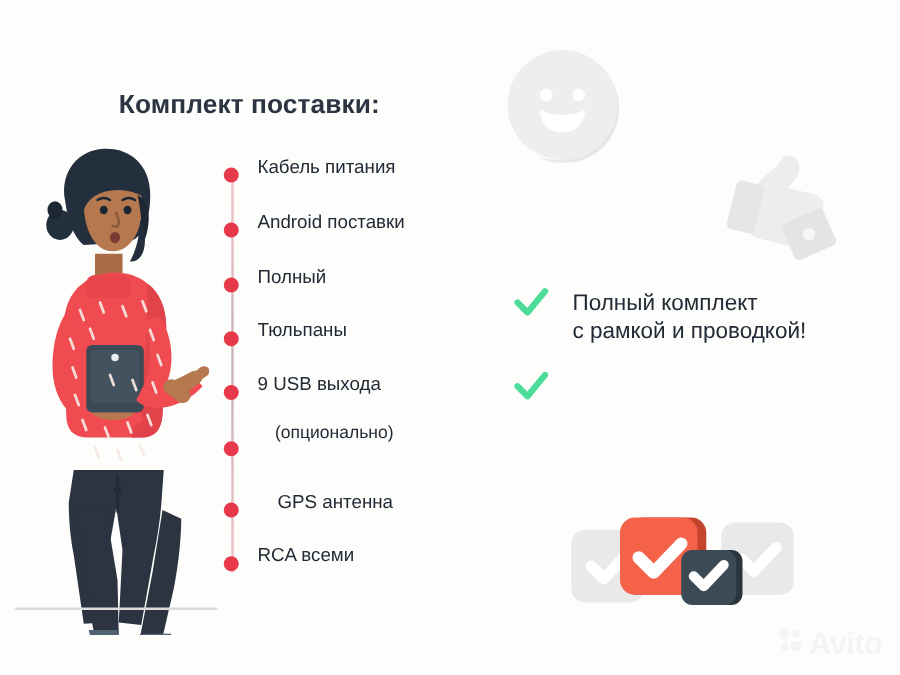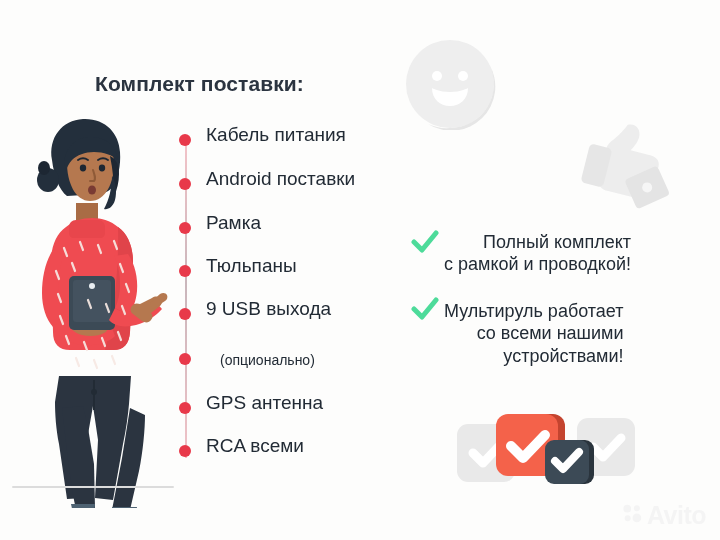--- a/index.html
+++ b/index.html
@@ -13,21 +13,20 @@
     font-family: "Liberation Sans", sans-serif;
     overflow: hidden;
     position: relative;
   }
   #stage {
     position: relative;
     width: 720px;
     height: 540px;
     background: #fdfdfc;
     overflow: hidden;
-    text-align: right;
   }
 
   
   .deco {
     position: absolute;
     pointer-events: none;
   }
   #smiley-deco {
     left: 404px;
     top: 38px;
@@ -121,40 +120,40 @@
     height: 12px;
     border-radius: 50%;
     background: #e8394a;
   }
   .kit-label-wrap {
     position: absolute;
     left: 28px;
     white-space: nowrap;
   }
   .kit-label {
-    font-size: 19px;
+    font-size: 15px;
     color: #222b35;
     line-height: 1.05;
     white-space: nowrap;
   }
   .kit-sublabel {
     font-size: 14px;
     color: #222b35;
     line-height: 1.15;
-    margin-top: 17px;
+    margin-top: 2px;
     margin-left: 14px;
     white-space: nowrap;
   }
 
   
   .benefit {
     position: absolute;
     display: flex;
     align-items: flex-start;
-    gap: 5px;
+    gap: 19px;
   }
   #benefit-0 { left: 411px; top: 230px; }
   #benefit-1 { left: 411px; top: 297px; }
   .benefit-check {
     flex: 0 0 auto;
     width: 28px;
     height: 28px;
     margin-top: -1px;
   }
   .benefit-text {
@@ -332,21 +331,21 @@
     <div class="kit-item" style="top:50px;">
       <span class="kit-dot"></span>
       <span class="kit-label-wrap" style="top:-9px;">
         <span class="kit-label">Android поставки</span>
       </span>
     </div>
 
     <div class="kit-item" style="top:94px;">
       <span class="kit-dot"></span>
       <span class="kit-label-wrap" style="top:-9px;">
-        <span class="kit-label">Рамка</span>
+        <span class="kit-label">Полный</span>
       </span>
     </div>
 
     <div class="kit-item" style="top:137px;">
       <span class="kit-dot"></span>
       <span class="kit-label-wrap" style="top:-9px;">
         <span class="kit-label">Тюльпаны</span>
       </span>
     </div>
 
@@ -359,21 +358,21 @@
 
     <div class="kit-item" style="top:225px;">
       <span class="kit-dot"></span>
       <span class="kit-label-wrap" style="top:-18px;">
         <span class="kit-sublabel" style="display:block;">(опционально)</span>
       </span>
     </div>
 
     <div class="kit-item" style="top:274px;">
       <span class="kit-dot"></span>
-      <span class="kit-label-wrap" style="top:-9px;">
+      <span class="kit-label-wrap" style="top:-9px;margin-left:16px;">
         <span class="kit-label">GPS антенна</span>
       </span>
     </div>
 
     <div class="kit-item" style="top:317px;">
       <span class="kit-dot"></span>
       <span class="kit-label-wrap" style="top:-9px;">
         <span class="kit-label">RCA всеми</span>
       </span>
     </div>
@@ -388,23 +387,20 @@
     <span class="benefit-text">Полный комплект
 с рамкой и проводкой!</span>
   </div>
 
   <div class="benefit" id="benefit-1">
     <span class="benefit-check">
       <svg viewBox="0 0 28 28" width="28" height="28">
         <path d="M3 13l8 8L25 4" stroke="#4ddb9a" stroke-width="5" fill="none" stroke-linecap="round" stroke-linejoin="round"></path>
       </svg>
     </span>
-    <span class="benefit-text">Мультируль работает
-со всеми нашими
-устройствами!</span>
   </div>
 
   <div id="avito-watermark">
     <span>
       <svg viewBox="0 0 24 24" width="21" height="21">
         <circle cx="6" cy="6.5" r="4.4" fill="#f4f4f4"></circle>
         <circle cx="17" cy="6" r="3.4" fill="#f4f4f4"></circle>
         <circle cx="6.5" cy="17.5" r="3.4" fill="#f4f4f4"></circle>
         <circle cx="17" cy="17" r="5" fill="#f4f4f4"></circle>
       </svg>

